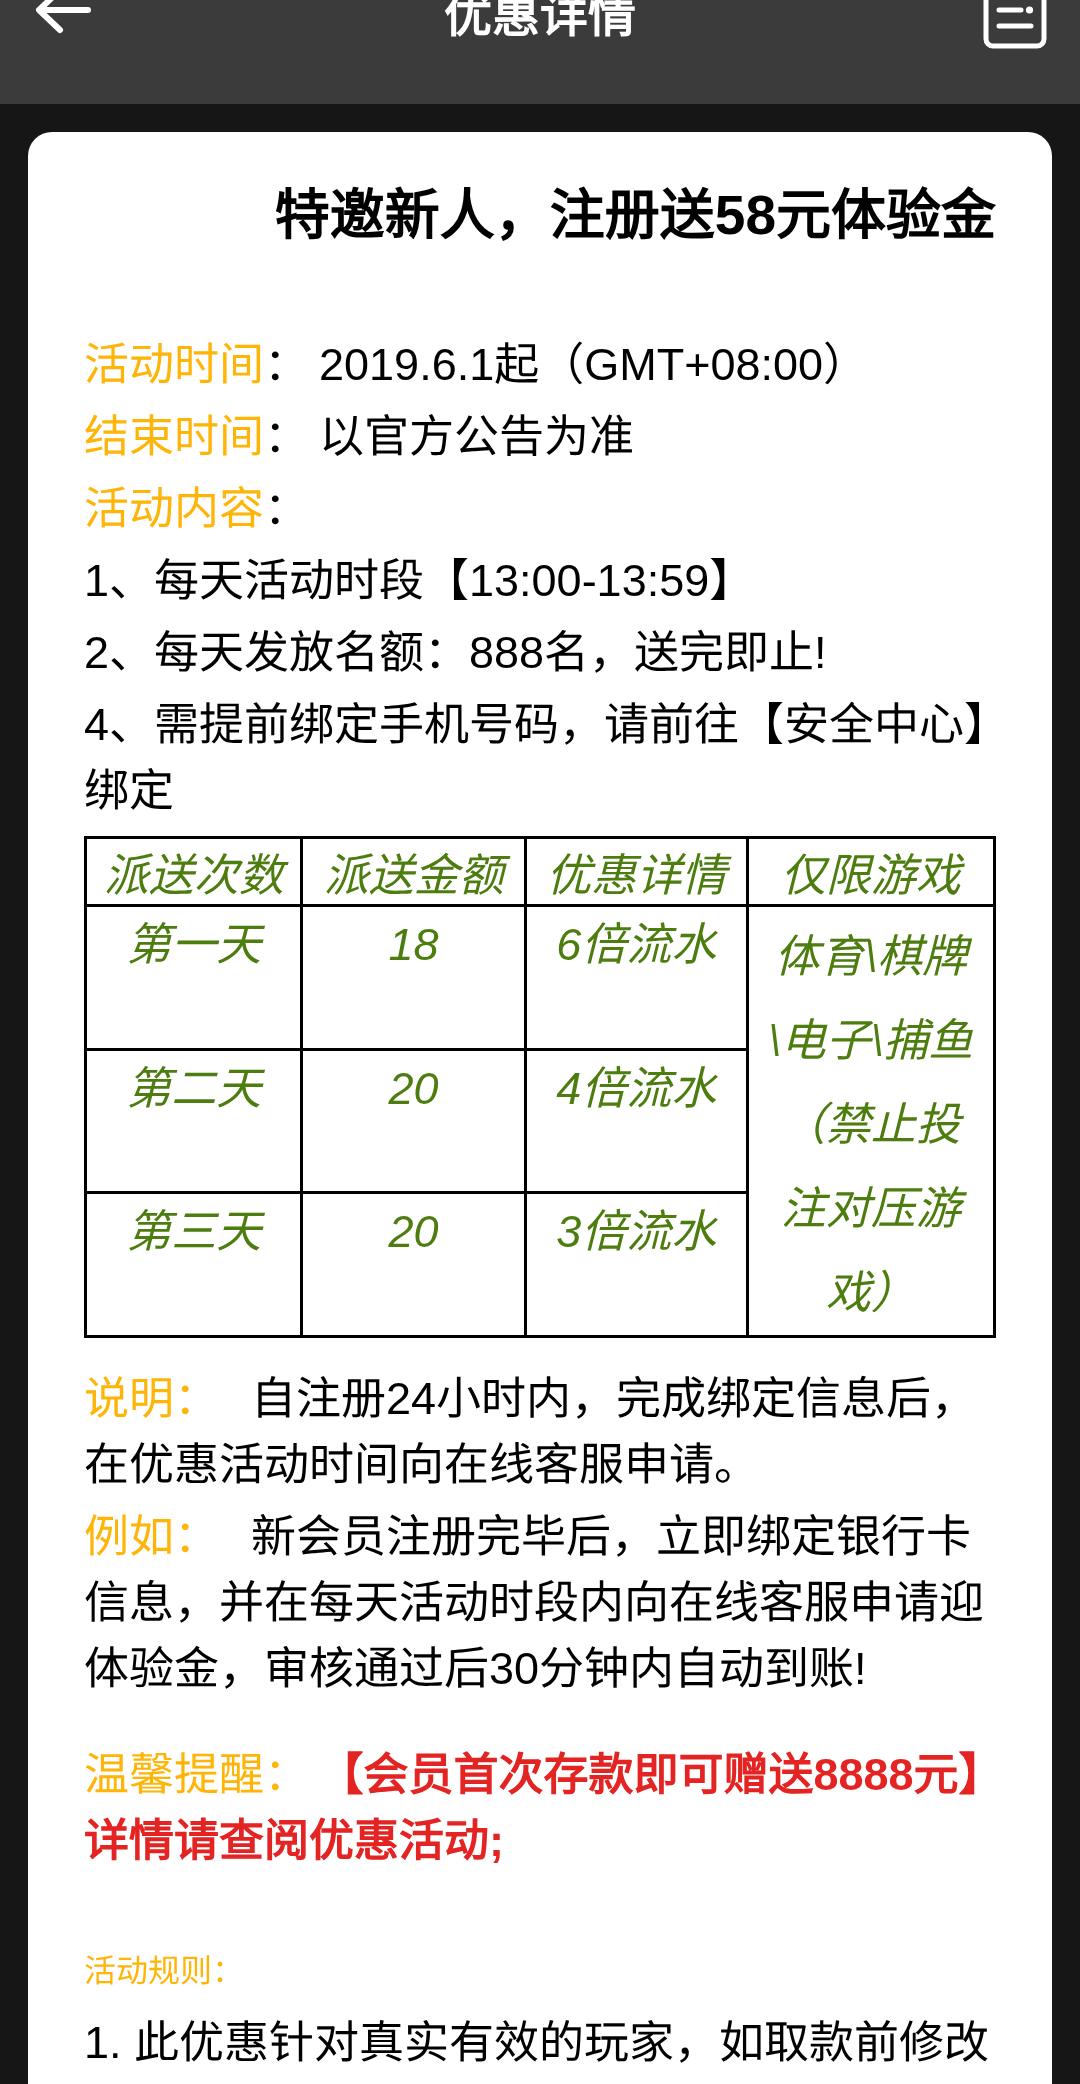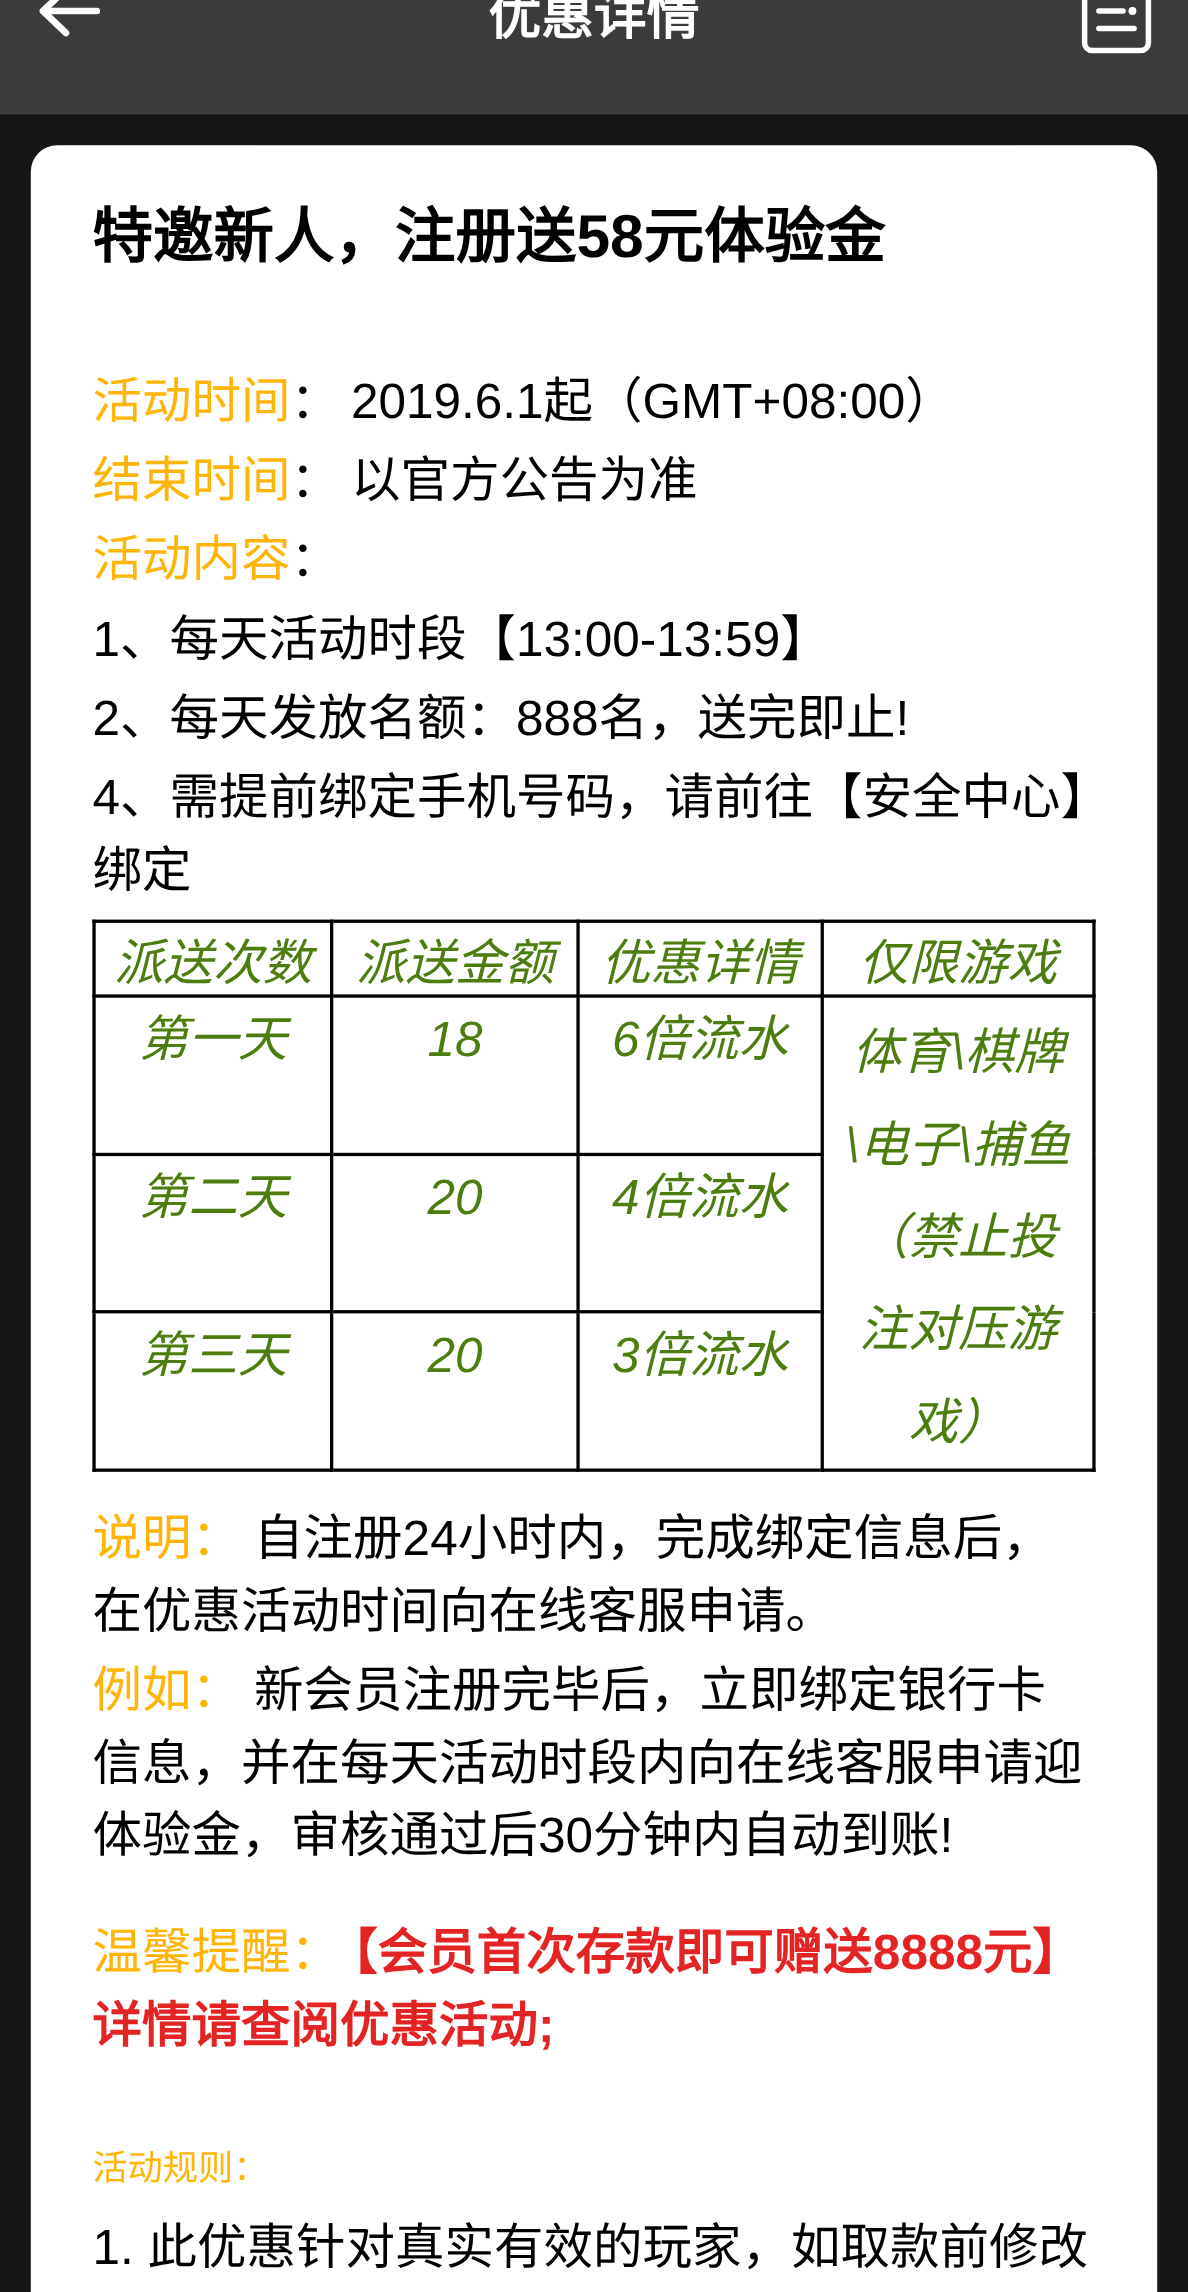--- a/index.html
+++ b/index.html
@@ -26,28 +26,28 @@
     background:none;border:none;padding:0;cursor:pointer;
   }
   
   .card{
     margin:28px 28px 0;min-height:1972px;box-sizing:border-box;
     background:#ffffff;border-radius:24px 24px 0 0;
     padding:46px 56px 0;
     color:#000;
   }
   .promo-title{
-    margin:0 0 80px;text-align:left;
+    margin:0 0 80px;text-align:right;
     font-size:55px;font-weight:700;line-height:74px;color:#000;
   }
   .line{margin:0 0 6px;font-size:45px;line-height:66px;color:#000;}
   .lbl{color:#ffb408;font-weight:400;}
   .colon{color:#000;}
   .val{padding-left:10px;}
-  .note-text{padding-left:12px;}
+  .note-text{padding-left:12px;margin-left:20px;}
   
   table.bonus{
     width:100%;border-collapse:collapse;margin:12px 0 28px;
     font-size:45px;color:#4d7c0f;font-style:italic;
   }
   table.bonus th,table.bonus td{
     border:3px solid #000;text-align:center;font-weight:400;
     padding:0;
   }
   table.bonus th{height:62px;vertical-align:middle;}

